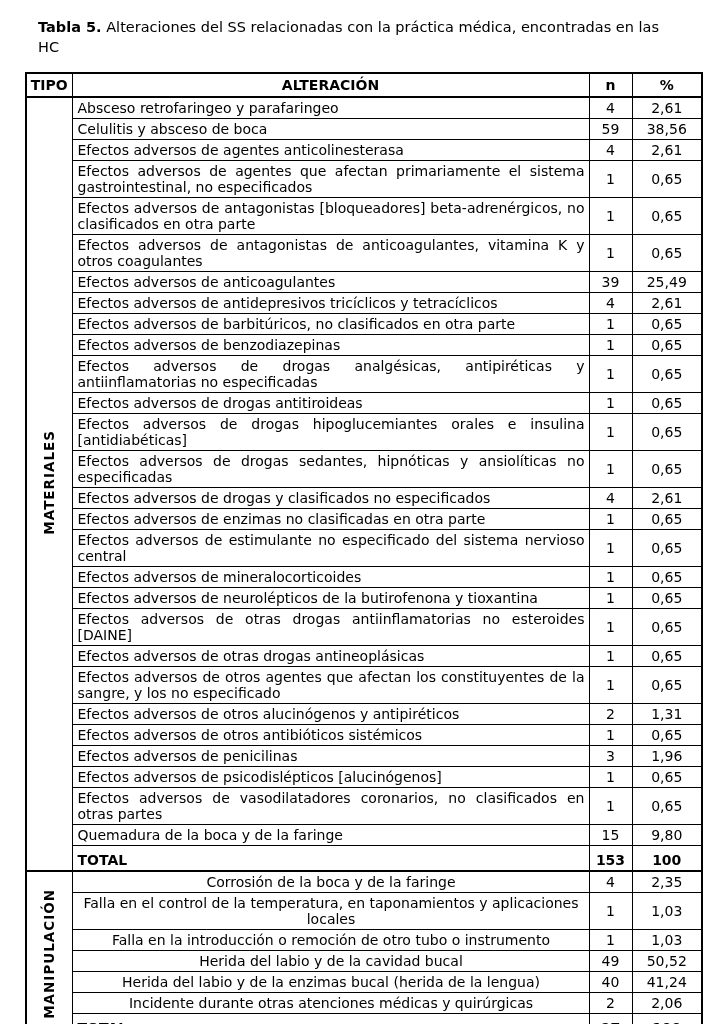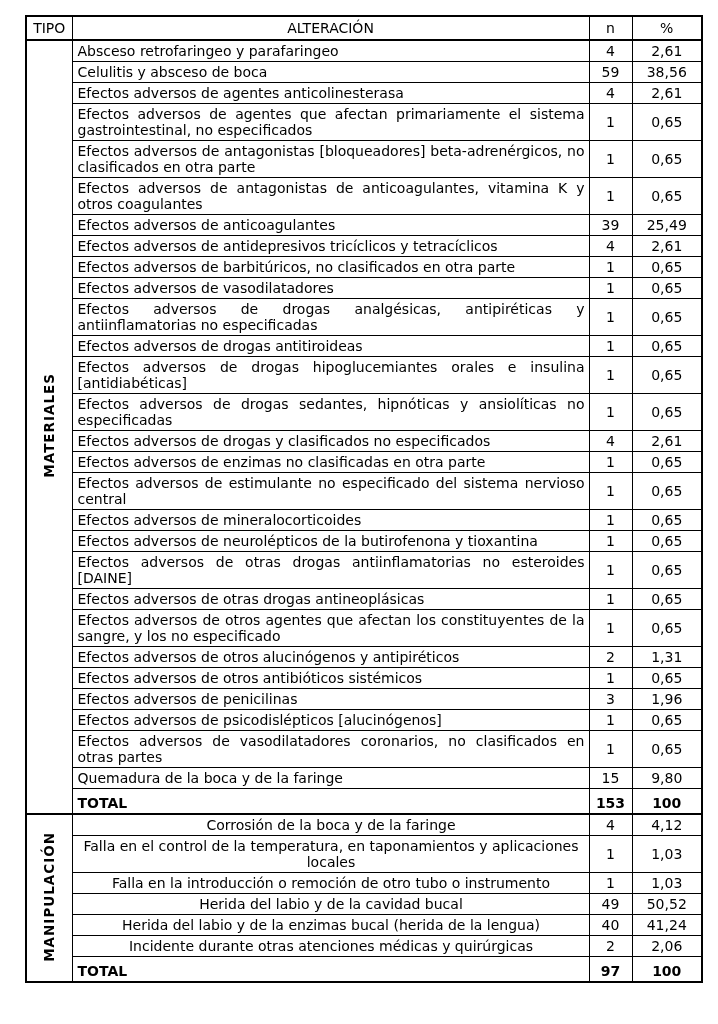--- a/index.html
+++ b/index.html
@@ -37,21 +37,21 @@
   col.c-pct  { width: 70px; }
 
   th, td {
     border: 1px solid #000;
     font-size: 14px;
     line-height: 16px;
     vertical-align: middle;
     overflow: hidden;
   }
   thead th {
-    font-weight: normal;
+    font-weight: bold;
     text-align: center;
     padding: 3px 2px;
     border-bottom: 1px solid #000;
   }
   td.alt { padding: 2px 4px 2px 5px; text-align: center; }
   tr.g0 td.alt { text-align: justify; margin-left: 44px; }
   td.num { padding: 2px 2px; text-align: center; }
   td.tipo {
     padding: 0;
     text-align: center;
@@ -68,20 +68,21 @@
   }
   tr.total td { font-weight: bold; padding-top: 6px; }
   tr.total td.alt { text-align: left; }
   tr.group-start td { border-top: 2px solid #000; }
 </style>
 </head>
 <body>
 
 <div class="page">
 
+  <p class="caption"><strong>Tabla 5.</strong> <span>Alteraciones del SS relacionadas con la práctica médica, encontradas en las HC</span></p>
 
   <table class="tbl">
     <colgroup>
       <col class="c-tipo">
       <col class="c-alt">
       <col class="c-n">
       <col class="c-pct">
     </colgroup>
     <thead>
       <tr>
@@ -132,21 +133,21 @@
           <td class="alt">Efectos adversos de antidepresivos tricíclicos y tetracíclicos</td>
           <td class="num">4</td>
           <td class="num">2,61</td>
         </tr>
         <tr class="g0">
           <td class="alt">Efectos adversos de barbitúricos, no clasificados en otra parte</td>
           <td class="num">1</td>
           <td class="num">0,65</td>
         </tr>
         <tr class="g0">
-          <td class="alt">Efectos adversos de vasodilatadores</td>
+          <td class="alt">Efectos adversos de benzodiazepinas</td>
           <td class="num">1</td>
           <td class="num">0,65</td>
         </tr>
         <tr class="g0">
           <td class="alt">Efectos adversos de drogas analgésicas, antipiréticas y antiinflamatorias no especificadas</td>
           <td class="num">1</td>
           <td class="num">0,65</td>
         </tr>
         <tr class="g0">
           <td class="alt">Efectos adversos de drogas antitiroideas</td>
@@ -235,21 +236,21 @@
         </tr>
         <tr class="g0 total">
           <td class="alt">TOTAL</td>
           <td class="num">153</td>
           <td class="num">100</td>
         </tr>
         <tr class="g1 group-start">
           <td class="tipo" rowspan="7"><span class="vlabel">MANIPULACIÓN</span></td>
           <td class="alt">Corrosión de la boca y de la faringe</td>
           <td class="num">4</td>
-          <td class="num">4,12</td>
+          <td class="num">2,35</td>
         </tr>
         <tr class="g1">
           <td class="alt">Falla en el control de la temperatura, en taponamientos y aplicaciones locales</td>
           <td class="num">1</td>
           <td class="num">1,03</td>
         </tr>
         <tr class="g1">
           <td class="alt">Falla en la introducción o remoción de otro tubo o instrumento</td>
           <td class="num">1</td>
           <td class="num">1,03</td>

